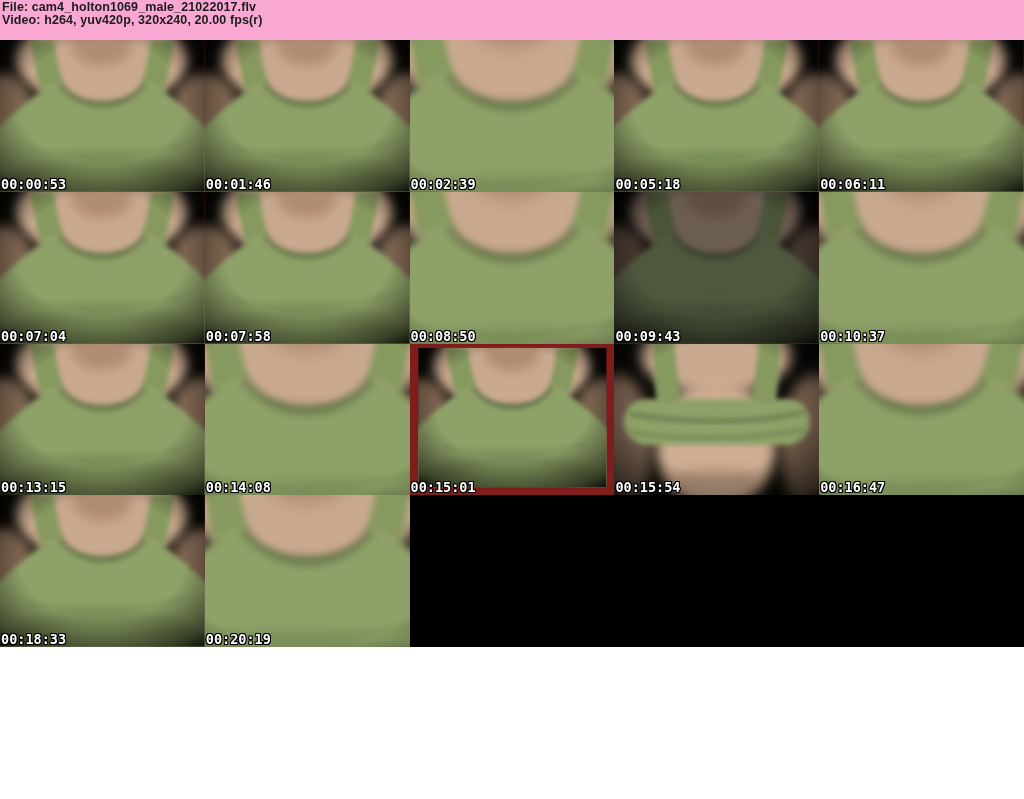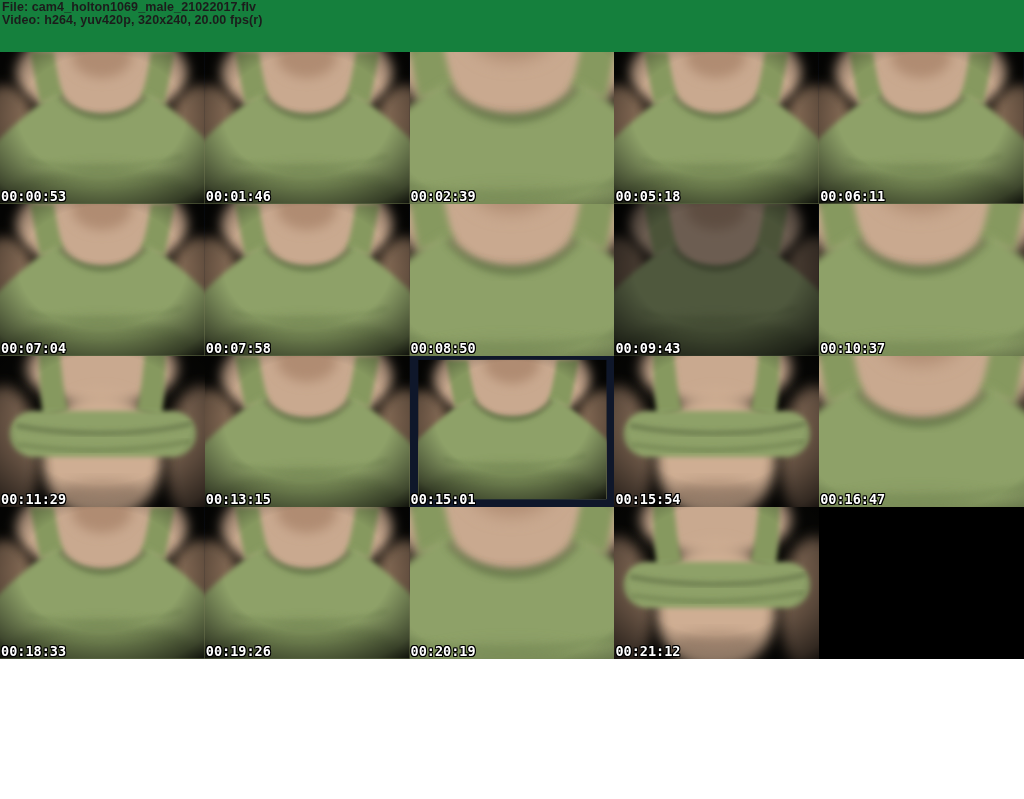--- a/index.html
+++ b/index.html
@@ -2,32 +2,32 @@
 <html><head>
 <meta charset="utf-8">
 <style>
   html,body{margin:0;padding:0;}
   body{
     width:1024px;height:799px;overflow:hidden;background:#ffffff;
     font-family:"Liberation Sans",sans-serif;
   }
   
   .header{
-    height:52px;background:#15803d;padding:1px 0 0 2px;box-sizing:border-box;
+    height:40px;background:#f9a8d4;padding:1px 0 0 2px;box-sizing:border-box;
   }
   .header .line{
     font-weight:bold;font-size:12.5px;line-height:12.9px;color:#1c1c1c;
     white-space:nowrap;letter-spacing:0.1px;
   }
   
   .grid{
     display:grid;grid-template-columns:repeat(5,204.8px);grid-auto-rows:151.8px;
     width:1024px;background:#000;
   }
-  .thumb{position:relative;overflow:hidden;background:#0f172a;}
+  .thumb{position:relative;overflow:hidden;background:#7f1d1d;}
   .thumb svg.frame{
     position:absolute;left:0;top:0;width:100%;height:100%;display:block;
   }
   .time{
     position:absolute;left:1px;bottom:0;z-index:2;
     font-family:"DejaVu Sans Mono",monospace;font-weight:bold;font-size:13.5px;
     color:#ffffff;line-height:15px;
     text-shadow:-1px -1px 0 #000,1px -1px 0 #000,-1px 1px 0 #000,1px 1px 0 #000,
                  0 -1px 0 #000,0 1px 0 #000,-1px 0 0 #000,1px 0 0 #000;
   }
@@ -159,79 +159,67 @@
     <span class="time">00:09:43</span>
   </div>
 
   <div class="thumb v-close">
     <svg class="frame" viewBox="0 0 205 152" preserveAspectRatio="none" aria-hidden="true">
       <use href="#sym-tank"></use>
     </svg>
     <span class="time">00:10:37</span>
   </div>
 
+
+
+  <div class="thumb v-tank">
+    <svg class="frame" viewBox="0 0 205 152" preserveAspectRatio="none" aria-hidden="true">
+      <use href="#sym-tank"></use>
+    </svg>
+    <span class="time">00:13:15</span>
+  </div>
+
+  <div class="thumb v-close">
+    <svg class="frame" viewBox="0 0 205 152" preserveAspectRatio="none" aria-hidden="true">
+      <use href="#sym-tank"></use>
+    </svg>
+    <span class="time">00:14:08</span>
+  </div>
+
+  <div class="thumb v-wide">
+    <svg class="frame" viewBox="0 0 205 152" preserveAspectRatio="none" aria-hidden="true">
+      <use href="#sym-tank"></use>
+    </svg>
+    <span class="time">00:15:01</span>
+  </div>
+
   <div class="thumb v-lift">
     <svg class="frame" viewBox="0 0 205 152" preserveAspectRatio="none" aria-hidden="true">
       <use href="#sym-lift"></use>
     </svg>
-    <span class="time">00:11:29</span>
-  </div>
-
-
-  <div class="thumb v-tank">
-    <svg class="frame" viewBox="0 0 205 152" preserveAspectRatio="none" aria-hidden="true">
-      <use href="#sym-tank"></use>
-    </svg>
-    <span class="time">00:13:15</span>
-  </div>
-
-
-  <div class="thumb v-wide">
-    <svg class="frame" viewBox="0 0 205 152" preserveAspectRatio="none" aria-hidden="true">
-      <use href="#sym-tank"></use>
-    </svg>
-    <span class="time">00:15:01</span>
-  </div>
-
-  <div class="thumb v-lift">
-    <svg class="frame" viewBox="0 0 205 152" preserveAspectRatio="none" aria-hidden="true">
-      <use href="#sym-lift"></use>
-    </svg>
     <span class="time">00:15:54</span>
   </div>
 
   <div class="thumb v-close">
     <svg class="frame" viewBox="0 0 205 152" preserveAspectRatio="none" aria-hidden="true">
       <use href="#sym-tank"></use>
     </svg>
     <span class="time">00:16:47</span>
   </div>
 
 
   <div class="thumb v-tank">
     <svg class="frame" viewBox="0 0 205 152" preserveAspectRatio="none" aria-hidden="true">
       <use href="#sym-tank"></use>
     </svg>
     <span class="time">00:18:33</span>
   </div>
 
-  <div class="thumb v-tank">
-    <svg class="frame" viewBox="0 0 205 152" preserveAspectRatio="none" aria-hidden="true">
-      <use href="#sym-tank"></use>
-    </svg>
-    <span class="time">00:19:26</span>
-  </div>
 
   <div class="thumb v-close">
     <svg class="frame" viewBox="0 0 205 152" preserveAspectRatio="none" aria-hidden="true">
       <use href="#sym-tank"></use>
     </svg>
     <span class="time">00:20:19</span>
   </div>
 
-  <div class="thumb v-lift">
-    <svg class="frame" viewBox="0 0 205 152" preserveAspectRatio="none" aria-hidden="true">
-      <use href="#sym-lift"></use>
-    </svg>
-    <span class="time">00:21:12</span>
-  </div>
 
 </div>
 
 </body></html>

